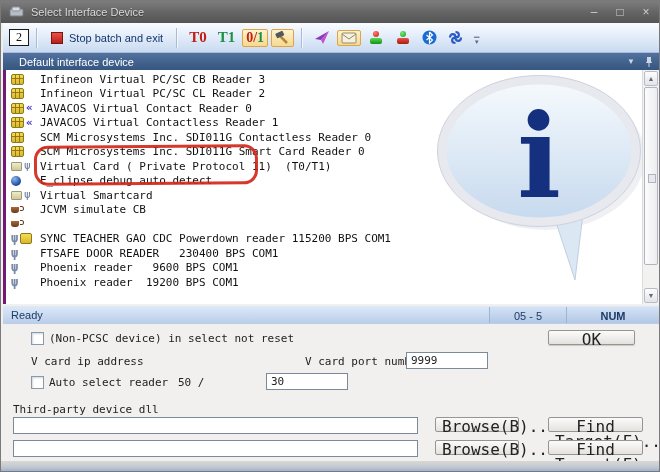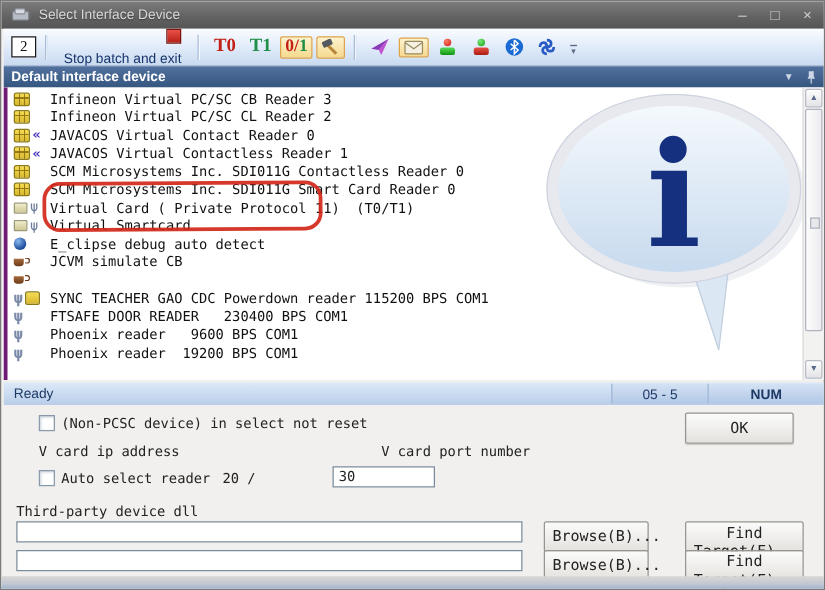--- a/index.html
+++ b/index.html
@@ -12,37 +12,37 @@
   .title-text{color:#d9d9d9;font-size:11px;text-shadow:0 1px 1px #3a3a3a;}
   .win-controls{position:absolute;right:8px;top:0;height:22px;display:flex;align-items:center;gap:12px;}
   .win-btn{color:#cfcfcf;font-size:12px;line-height:22px;width:14px;text-align:center;cursor:default;}
   
   .toolbar{position:absolute;left:2px;top:22px;width:656px;height:30px;
            background:linear-gradient(#fafcff,#dce8f8 60%,#c9daf0);border-bottom:1px solid #aabdd8;
            display:flex;align-items:center;padding-left:6px;box-sizing:border-box;gap:3px;}
   .tb-sep{width:1px;height:20px;background:#a8bcd8;border-right:1px solid #f4f8fe;margin:0 4px;}
   .counter-box{width:18px;height:15px;border:1px solid #1a1a1a;background:#fff;color:#111;
                font-family:"Liberation Serif",serif;font-size:12px;text-align:center;line-height:15px;}
-  .stop-btn{display:flex;align-items:flex-end;gap:6px;padding:2px 6px;cursor:default;flex-direction:column;}
+  .stop-btn{display:flex;align-items:flex-end;gap:6px;padding:2px 6px;cursor:default;}
   .stop-square{width:10px;height:10px;background:linear-gradient(#e85048,#b82018);border:1px solid #7a140e;}
   .stop-label{color:#16356b;font-size:11px;}
   .tb-proto{font-family:"Liberation Serif",serif;font-size:15px;font-weight:bold;padding:1px 4px;}
   .red-t{color:#c21f17;} .green-t{color:#1f8f48;}
   .tb-btn{display:flex;align-items:center;justify-content:center;padding:1px 3px;border:1px solid transparent;}
   .tb-btn.hl{border:1px solid #dfa445;background:linear-gradient(#fdf3cf,#f6d98e);border-radius:2px;}
   .conn-ic{display:inline-flex;flex-direction:column;align-items:center;gap:1px;width:16px;}
   .dotred{width:6px;height:6px;border-radius:50%;background:radial-gradient(circle at 35% 30%,#ff7a6a,#c81e10);}
   .dotgreen{width:6px;height:6px;border-radius:50%;background:radial-gradient(circle at 35% 30%,#7ae87a,#13a013);}
   .barred{width:12px;height:6px;border-radius:2px;background:linear-gradient(#e85048,#a81c10);}
   .bargreen{width:12px;height:6px;border-radius:2px;background:linear-gradient(#58d858,#109410);}
   .overflow{margin-left:4px;color:#5a6a84;font-size:7px;line-height:8px;text-align:center;}
   
   .list-header{position:absolute;left:2px;top:52px;width:656px;height:17px;
                background:linear-gradient(#52719f,#35567f);color:#fff;font-size:11px;
-               display:flex;align-items:center;padding-left:6px;box-sizing:border-box;font-weight:bold;}
+               display:flex;align-items:center;padding-left:16px;box-sizing:border-box;}
   .lh-right{position:absolute;right:6px;top:0;height:17px;display:flex;align-items:center;gap:10px;color:#ccd6e4;}
   
   .list-area{position:absolute;left:2px;top:69px;width:656px;height:234px;background:#fff;
              border-left:3px solid #701a75;box-sizing:border-box;overflow:hidden;}
   .rows{position:absolute;left:0;top:2px;width:637px;}
   .row{height:14.5px;display:flex;align-items:center;font-family:"DejaVu Sans Mono",monospace;
        font-size:11px;color:#111;white-space:pre;cursor:default;}
   .row.selected{background:#b9cfe8;}
   .ic{width:34px;flex:0 0 34px;display:flex;align-items:center;padding-left:5px;box-sizing:border-box;gap:2px;height:12px;}
   .chip,.ic-chip::before,.ic-chip-cl::before{content:"";width:11px;height:9px;border:1px solid #8a7a18;border-radius:2px;
@@ -85,22 +85,22 @@
           background:linear-gradient(#d4e2f4,#b2c8e6);}
   .seg-pos{width:76px;} .seg-num{width:92px;font-weight:bold;}
   
   .panel{position:absolute;left:2px;top:323px;width:656px;height:139px;background:#f1f0ee;
          font-family:"DejaVu Sans Mono",monospace;font-size:11px;color:#222;}
   .panel .lbl{position:absolute;white-space:pre;}
   .checkbox{position:absolute;width:11px;height:11px;background:#fff;border:1px solid #8a9aaa;
             box-shadow:inset 1px 1px 2px #cfd8e2;}
   .tinput{position:absolute;height:17px;background:#fff;border:1px solid #7a8a9a;box-sizing:border-box;
           font-family:"DejaVu Sans Mono",monospace;font-size:11px;color:#222;padding:0 4px;}
-  .pbtn{position:absolute;height:25px;background:linear-gradient(#fbfbfb,#e4e2de);border:1px solid #979590;
-        border-radius:2px;font-family:"DejaVu Sans Mono",monospace;font-size:12px;color:#222;
+  .pbtn{position:absolute;height:15px;background:linear-gradient(#fbfbfb,#e4e2de);border:1px solid #979590;
+        border-radius:2px;font-family:"DejaVu Sans Mono",monospace;font-size:16px;color:#222;
         box-sizing:border-box;text-align:center;line-height:15px;cursor:default;}
   .ok-btn{left:545px;top:6px;width:87px;box-shadow:0 1px 1px #c8c8c4;}
   
   .bottom-frame{position:absolute;left:0;bottom:0;width:660px;height:10px;
                 background:linear-gradient(#d8d7d4,#c2c8d2 60%,#9fb4ce);}
 </style>
 </head>
 <body>
 
 <div class="window">
@@ -212,26 +212,26 @@
   </div>
         <div class="row">
     <span class="ic ic-chip"></span>
     <span class="row-label">SCM Microsystems Inc. SDI011G Smart Card Reader 0</span>
   </div>
         <div class="row">
     <span class="ic ic-chip-usb"></span>
     <span class="row-label">Virtual Card ( Private Protocol 11)  (T0/T1)</span>
   </div>
         <div class="row">
+    <span class="ic ic-sphere"></span>
+    <span class="row-label">E_clipse debug auto detect</span>
+  </div>
+        <div class="row">
     <span class="ic ic-chip-usb"></span>
     <span class="row-label">Virtual Smartcard</span>
-  </div>
-        <div class="row">
-    <span class="ic ic-sphere"></span>
-    <span class="row-label">E_clipse debug auto detect</span>
   </div>
         <div class="row">
     <span class="ic ic-cup"></span>
     <span class="row-label">JCVM simulate CB</span>
   </div>
         <div class="row">
     <span class="ic ic-cup"></span>
   </div>
         <div class="row">
     <span class="ic ic-serial-chip"></span>
@@ -282,24 +282,25 @@
     <span class="sb-seg seg-num">NUM</span>
   </div>
 
   <div class="panel">
     <span class="checkbox" style="left:28px;top:8px;"></span>
     <span class="lbl" style="left:46px;top:8px;">(Non-PCSC device) in select not reset</span>
     <button class="pbtn ok-btn">OK</button>
 
     <span class="lbl" style="left:28px;top:31px;">V card ip address</span>
     <span class="lbl" style="left:302px;top:31px;">V card port number</span>
+    <input class="tinput" style="left: 403px; top: 28px; width: 82px;" value="9999">
 
     <span class="checkbox" style="left:28px;top:52px;"></span>
     <span class="lbl" style="left:46px;top:52px;">Auto select reader</span>
-    <span class="lbl" style="left:175px;top:52px;">20 /</span>
+    <span class="lbl" style="left:175px;top:52px;">50 /</span>
     <input class="tinput" style="left: 263px; top: 49px; width: 82px;" value="30">
 
     <span class="lbl" style="left:10px;top:79px;">Third-party device dll</span>
 
     <input class="tinput" style="left: 10px; top: 93px; width: 405px;" value="">
     <button class="pbtn" style="left:432px;top:93px;width:84px;">Browse(B)...</button>
     <button class="pbtn" style="left:545px;top:93px;width:95px;">Find Target(F)...</button>
 
     <input class="tinput" style="left: 10px; top: 116px; width: 405px;" value="">
     <button class="pbtn" style="left:432px;top:116px;width:84px;">Browse(B)...</button>

